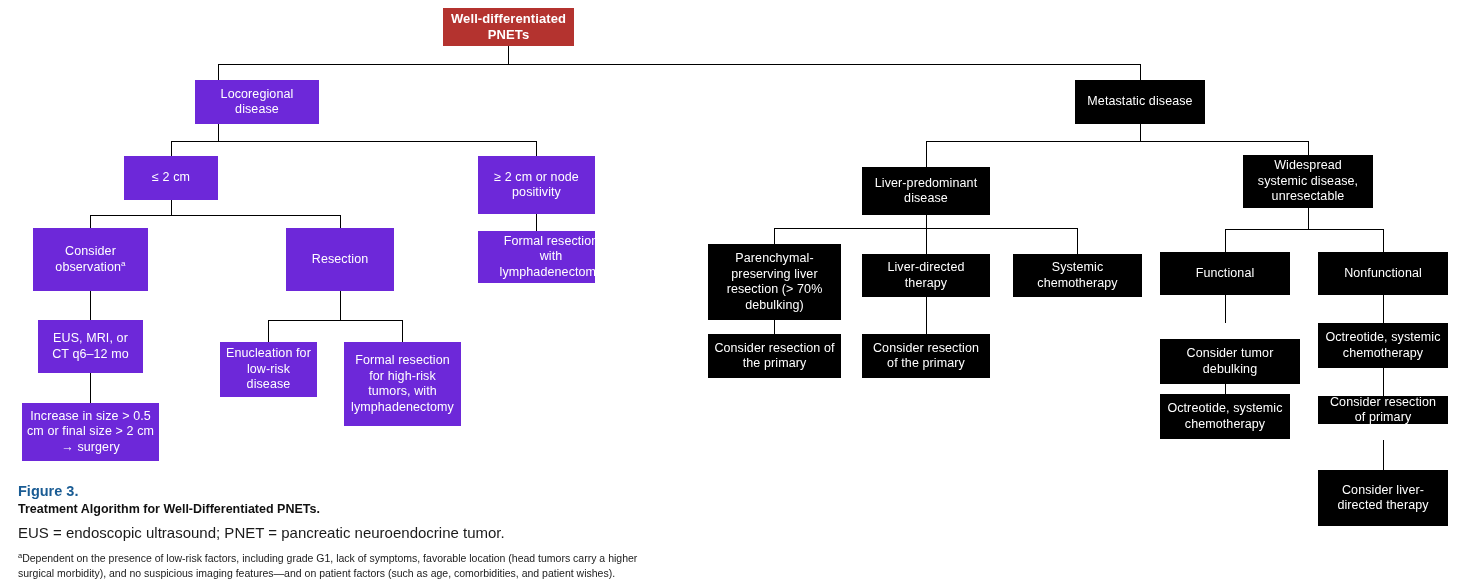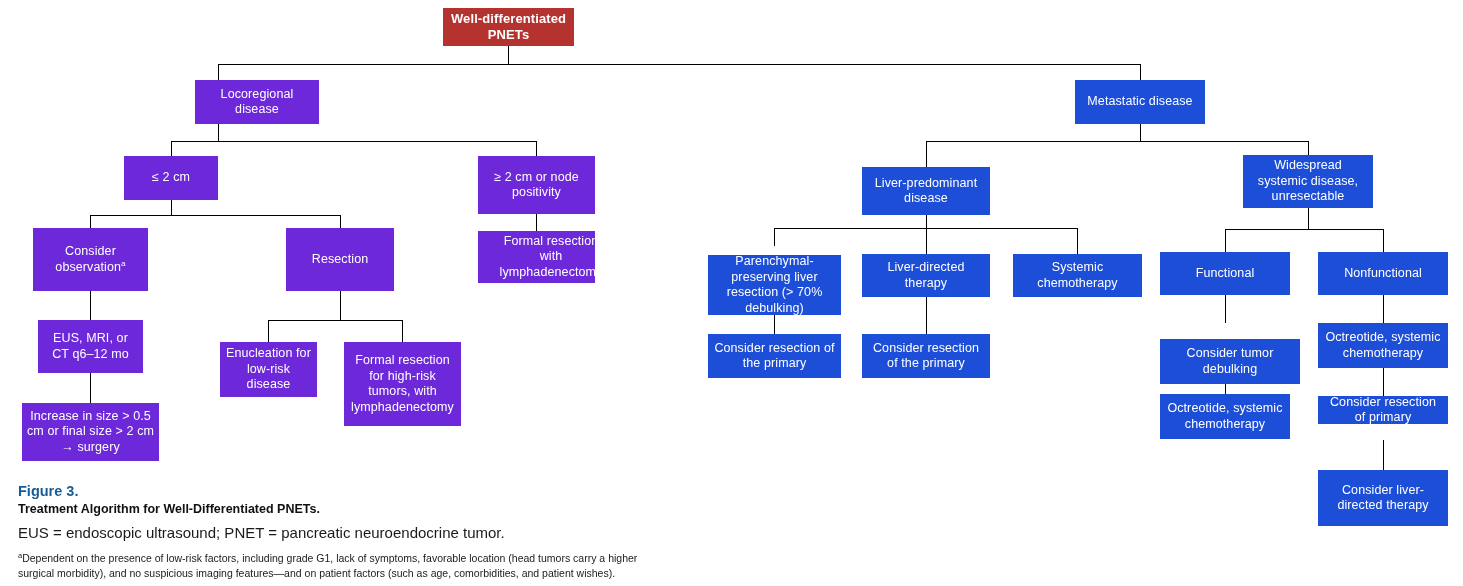--- a/index.html
+++ b/index.html
@@ -40,21 +40,21 @@
     padding: 4px 5px;
     letter-spacing: 0.1px;
   }
   .node.root {
     background: #b4332f;
     font-weight: bold;
     font-size: 13px;
     line-height: 16px;
   }
   .node.green { background: #6d28d9; }
-  .node.blue  { background: #1d4ed8; }
+  .node.blue  { background: #000000; }
 
   .node sup {
     font-size: 8px;
     vertical-align: super;
     line-height: 0;
   }
 
   
   #caption {
     position: absolute;
@@ -205,21 +205,21 @@
   </div>
 
   <div class="node blue" style="left:862px; top:167px; width:128px; height:48px;">
     <span>Liver-predominant disease</span>
   </div>
 
   <div class="node blue" style="left:1243px; top:155px; width:130px; height:53px;">
     <span>Widespread systemic disease, unresectable</span>
   </div>
 
-  <div class="node blue" style="left:708px; top:255px; width:133px; height:60px;">
+  <div class="node blue" style="left:708px; top:244px; width:133px; height:76px;">
     <span>Parenchymal-preserving liver resection (&gt; 70% debulking)</span>
   </div>
 
   <div class="node blue" style="left:862px; top:254px; width:128px; height:43px;">
     <span>Liver-directed therapy</span>
   </div>
 
   <div class="node blue" style="left:1013px; top:254px; width:129px; height:43px;">
     <span>Systemic chemotherapy</span>
   </div>

